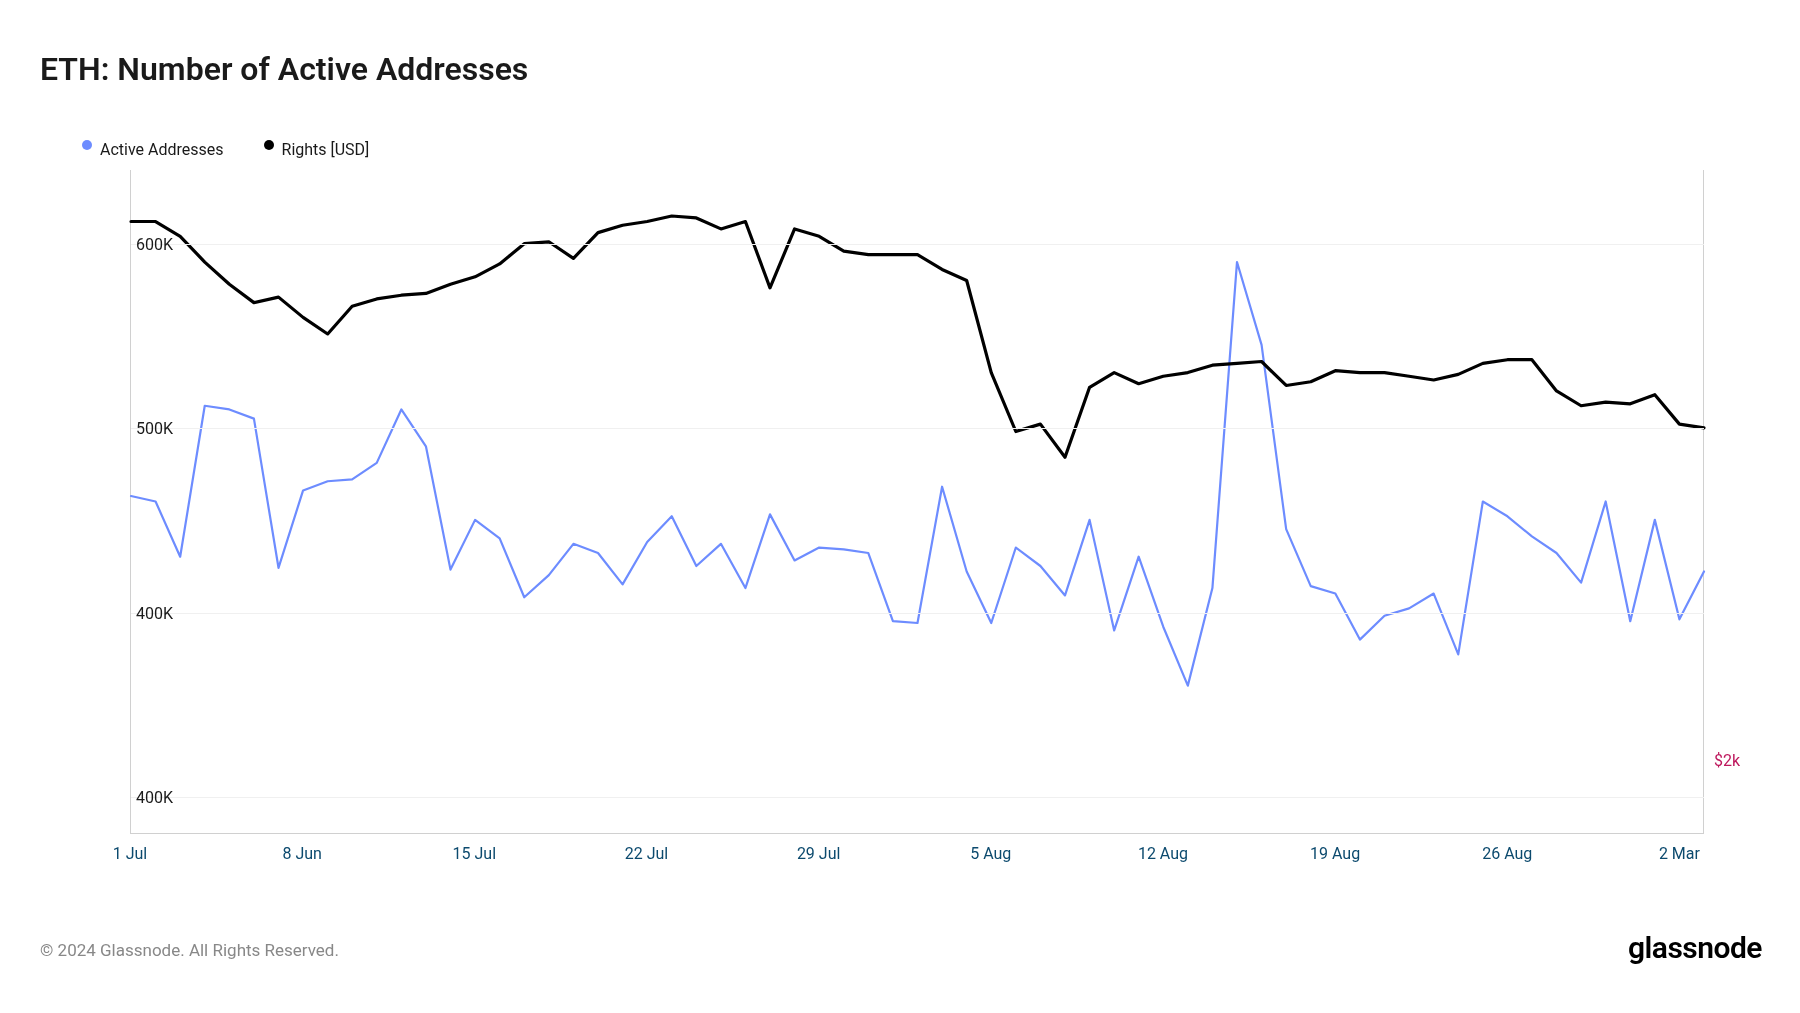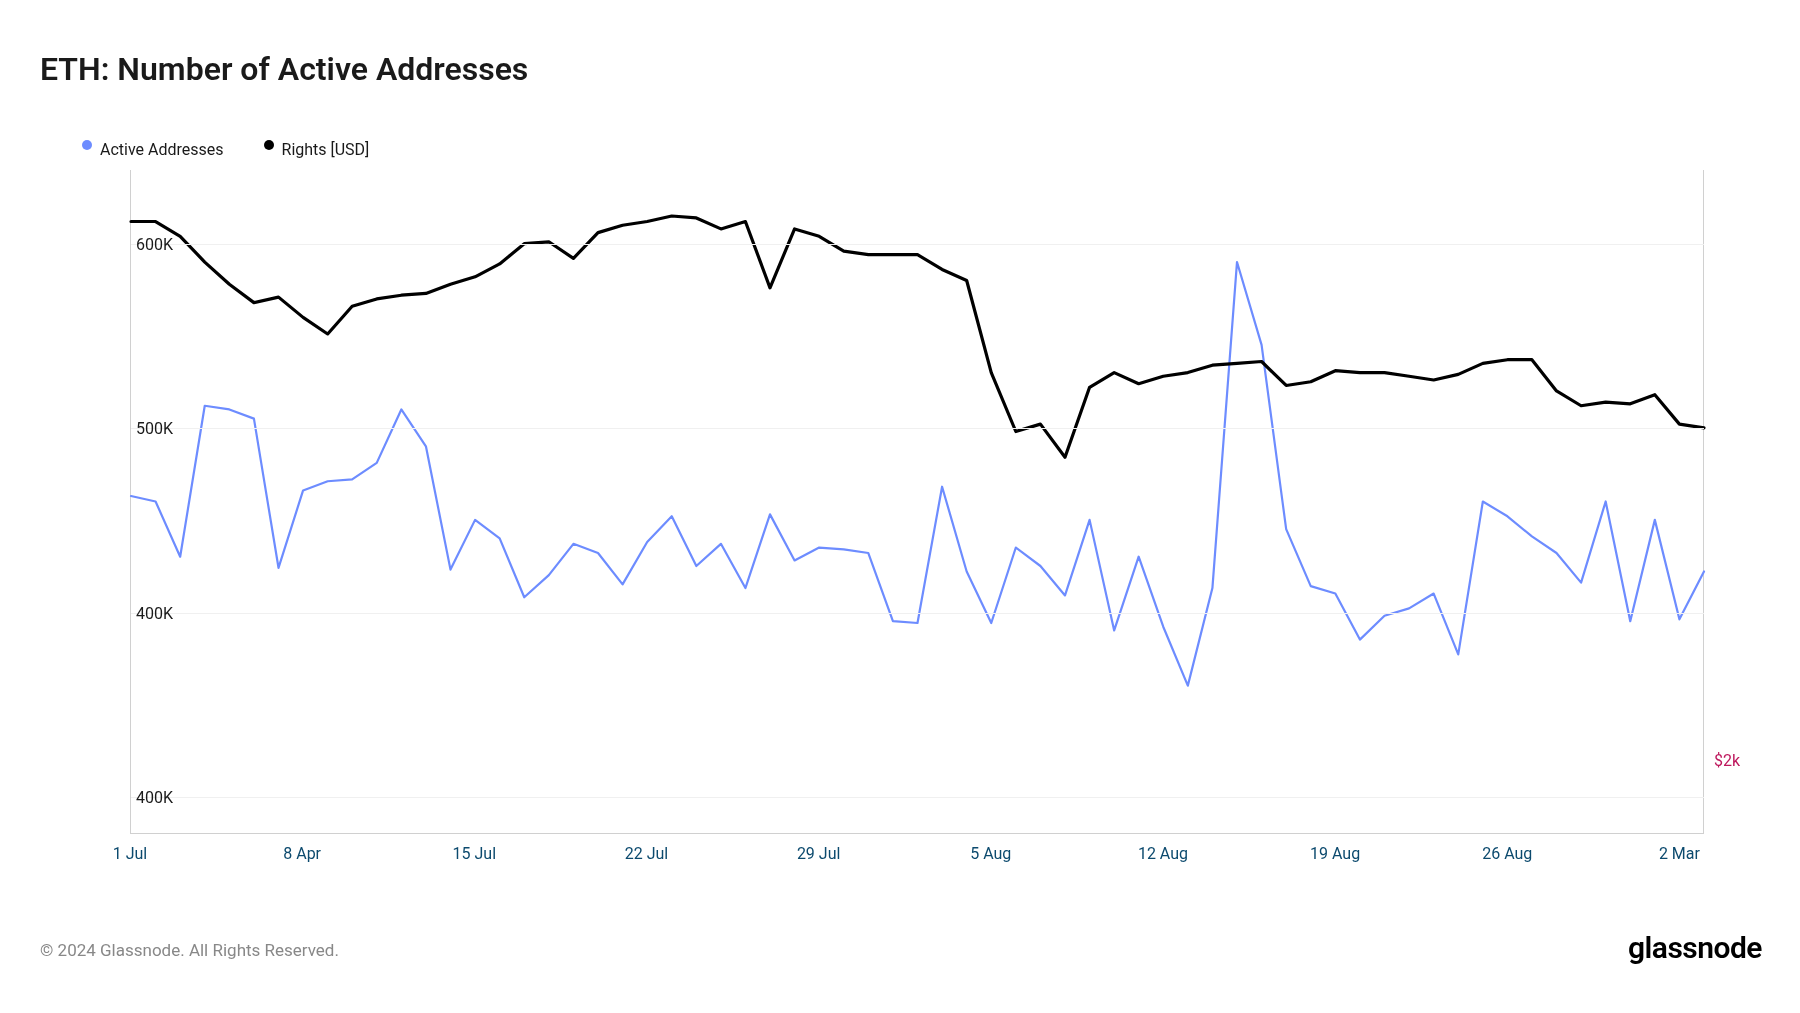--- a/index.html
+++ b/index.html
@@ -123,21 +123,21 @@
     <div class="y-left-label" style="top: 797.111px;">400K</div>
     <div class="y-left-label" style="top: 612.667px;">400K</div>
     <div class="y-left-label" style="top: 428.222px;">500K</div>
     <div class="y-left-label" style="top: 243.778px;">600K</div>
   </div>
 <div id="y-right-container">
     <div class="y-right-label" style="top: 760.222px;">$2k</div>
   </div>
 <div id="x-container">
     <div class="x-label" style="left: 130px;">1 Jul</div>
-    <div class="x-label" style="left: 302.156px;">8 Apr</div>
+    <div class="x-label" style="left: 302.156px;">8 Jun</div>
     <div class="x-label" style="left: 474.312px;">15 Jul</div>
     <div class="x-label" style="left: 646.469px;">22 Jul</div>
     <div class="x-label" style="left: 818.625px;">29 Jul</div>
     <div class="x-label" style="left: 990.781px;">5 Aug</div>
     <div class="x-label" style="left: 1162.94px;">12 Aug</div>
     <div class="x-label" style="left: 1335.09px;">19 Aug</div>
     <div class="x-label" style="left: 1507.25px;">26 Aug</div>
     <div class="x-label" style="left: 1679.41px;">2 Mar</div>
   </div>
 

